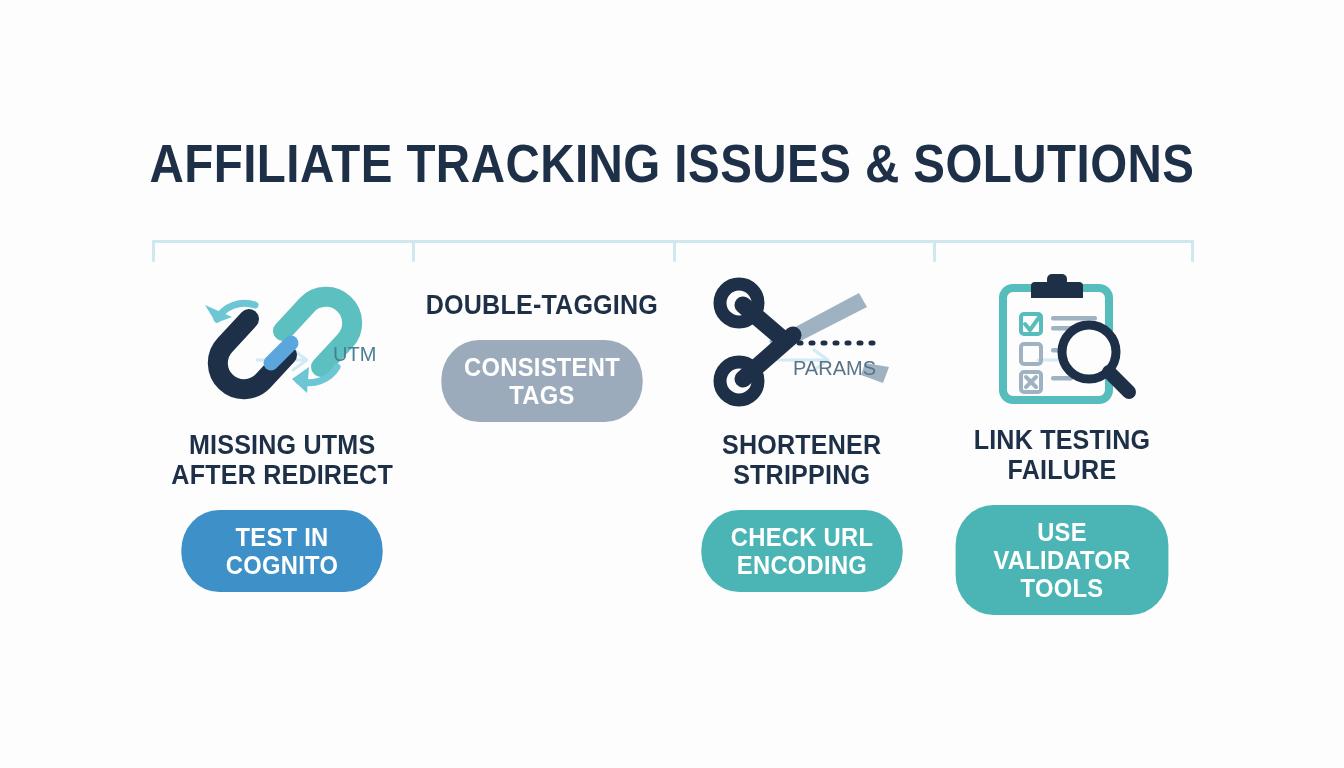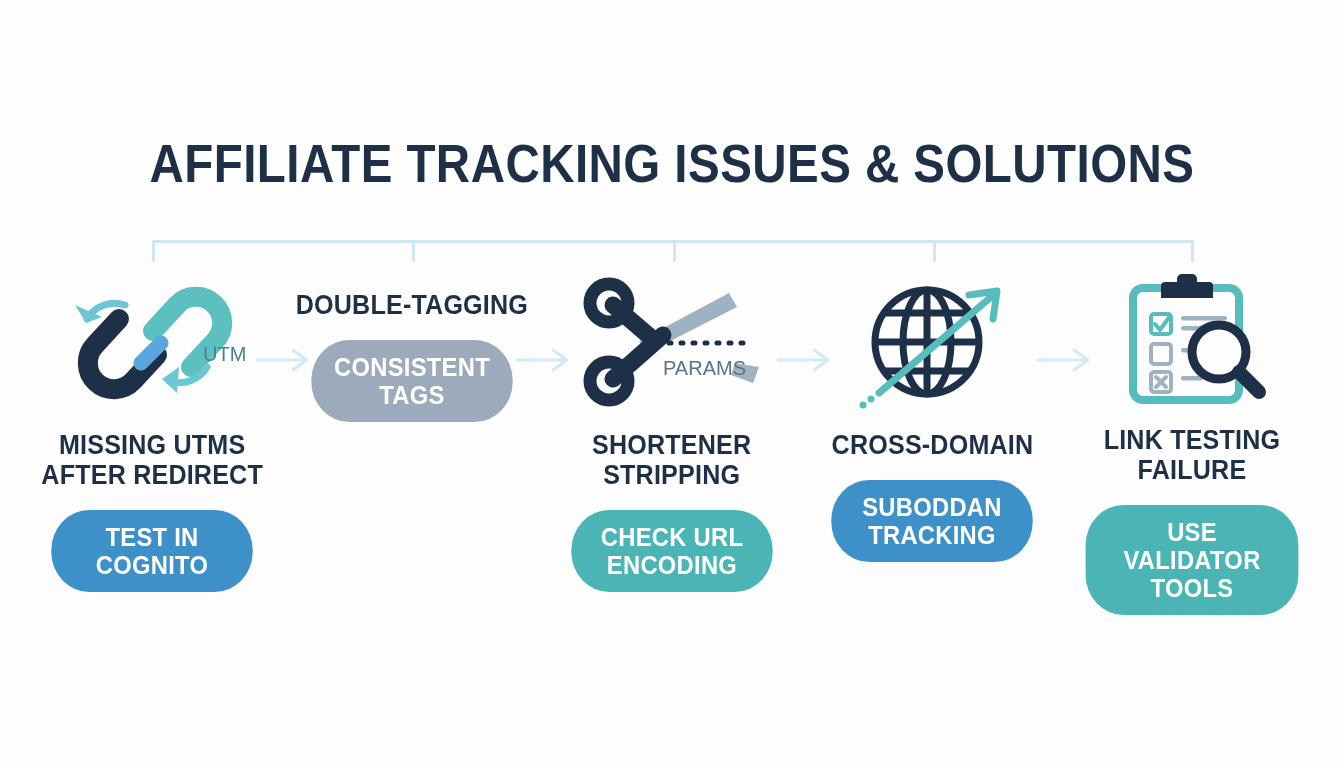--- a/index.html
+++ b/index.html
@@ -228,42 +228,20 @@
           <path d="M158 88 L182 92 L176 108 L154 100 Z" fill="#9fb2c2"></path>
           <text class="mini-cap" x="86" y="100" font-size="20" fill="#5a7386" font-family="Liberation Sans, sans-serif">PARAMS</text>
         </svg>
       </div>
       <div class="label">SHORTENER
 STRIPPING</div>
       <div class="pill" style="background:#4bb5b5;">CHECK URL
 ENCODING</div>
     </div>
 
-    <div class="column">
-      <div class="icon-area">
-        <svg width="190" height="135" viewBox="0 0 190 135">
-          <g stroke="#1e3048" stroke-width="7" fill="none">
-            <circle cx="90" cy="67" r="52"></circle>
-            <ellipse cx="90" cy="67" rx="24" ry="52"></ellipse>
-            <path d="M38 67 H142"></path>
-            <path d="M48 38 H132"></path>
-            <path d="M48 96 H132"></path>
-            <path d="M90 15 V119"></path>
-          </g>
-
-          <path d="M42 118 L154 22" stroke="#57bcbc" stroke-width="7" fill="none" stroke-linecap="round"></path>
-          <path d="M132 20 L160 16 L156 44" fill="none" stroke="#57bcbc" stroke-width="7" stroke-linecap="round" stroke-linejoin="round"></path>
-          <circle cx="34" cy="124" r="3.5" fill="#57bcbc"></circle>
-          <circle cx="26" cy="130" r="3.5" fill="#57bcbc"></circle>
-        </svg>
-      </div>
-      <div class="label">CROSS-DOMAIN</div>
-      <div class="pill" style="background:#3d90c8;">SUBODDAN
-TRACKING</div>
-    </div>
 
     <div class="column">
       <div class="icon-area">
         <svg width="190" height="135" viewBox="0 0 190 135">
 
           <rect x="36" y="16" width="106" height="112" rx="10" fill="none" stroke="#57bcbc" stroke-width="8"></rect>
 
           <path d="M68 10 H112 a4 4 0 0 1 4 4 V26 H64 V14 a4 4 0 0 1 4-4 Z" fill="#1e3048"></path>
           <rect x="80" y="2" width="20" height="12" rx="5" fill="#1e3048"></rect>
 

